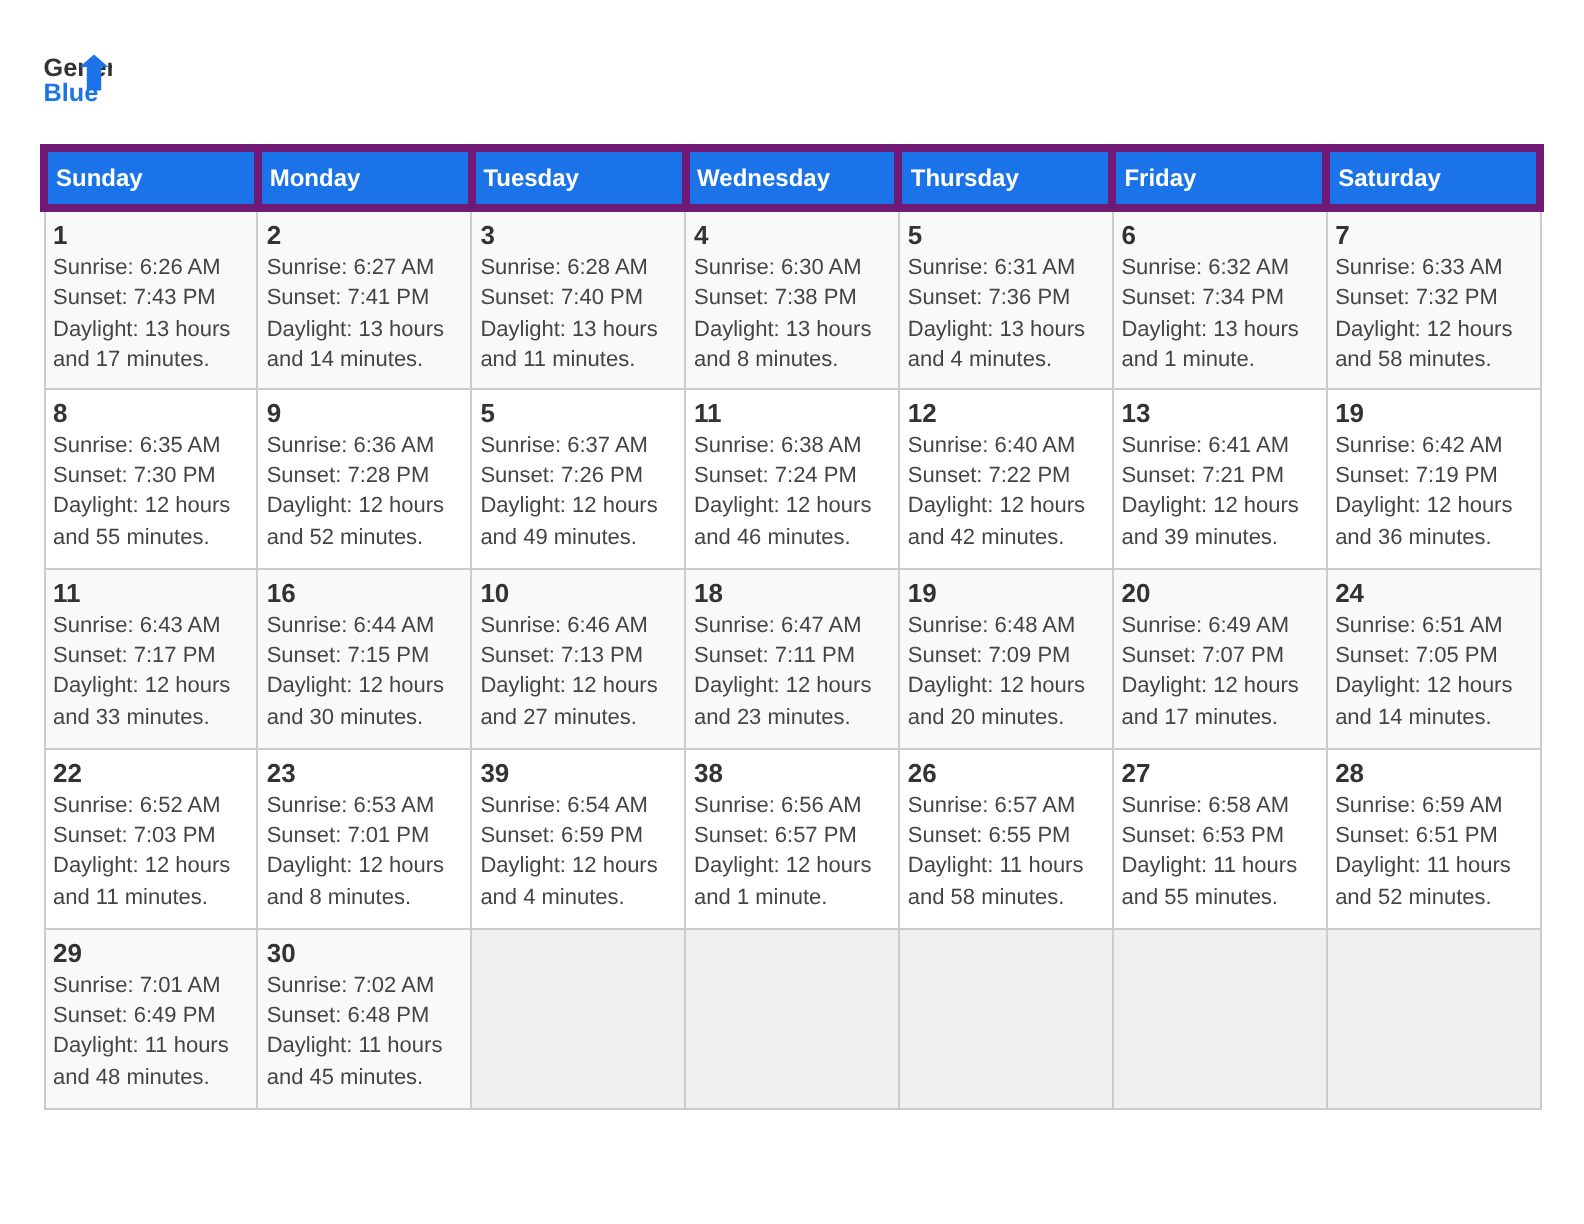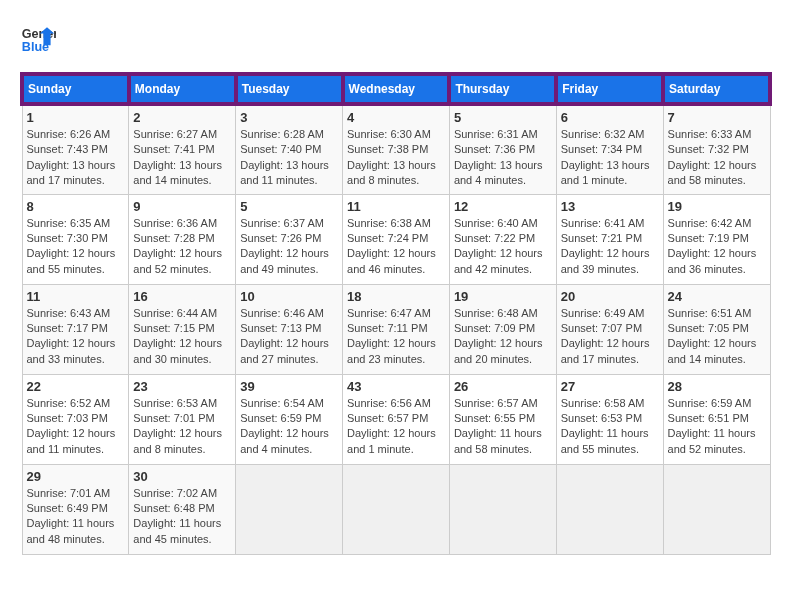--- a/index.html
+++ b/index.html
@@ -207,21 +207,21 @@
         </td>
         <td>
           <span class="day-number">23</span>
           <div class="day-info">Sunrise: 6:53 AM<br>Sunset: 7:01 PM<br>Daylight: 12 hours and 8 minutes.</div>
         </td>
         <td>
           <span class="day-number">39</span>
           <div class="day-info">Sunrise: 6:54 AM<br>Sunset: 6:59 PM<br>Daylight: 12 hours and 4 minutes.</div>
         </td>
         <td>
-          <span class="day-number">43</span>
+          <span class="day-number">38</span>
           <div class="day-info">Sunrise: 6:56 AM<br>Sunset: 6:57 PM<br>Daylight: 12 hours and 1 minute.</div>
         </td>
         <td>
           <span class="day-number">26</span>
           <div class="day-info">Sunrise: 6:57 AM<br>Sunset: 6:55 PM<br>Daylight: 11 hours and 58 minutes.</div>
         </td>
         <td>
           <span class="day-number">27</span>
           <div class="day-info">Sunrise: 6:58 AM<br>Sunset: 6:53 PM<br>Daylight: 11 hours and 55 minutes.</div>
         </td>

